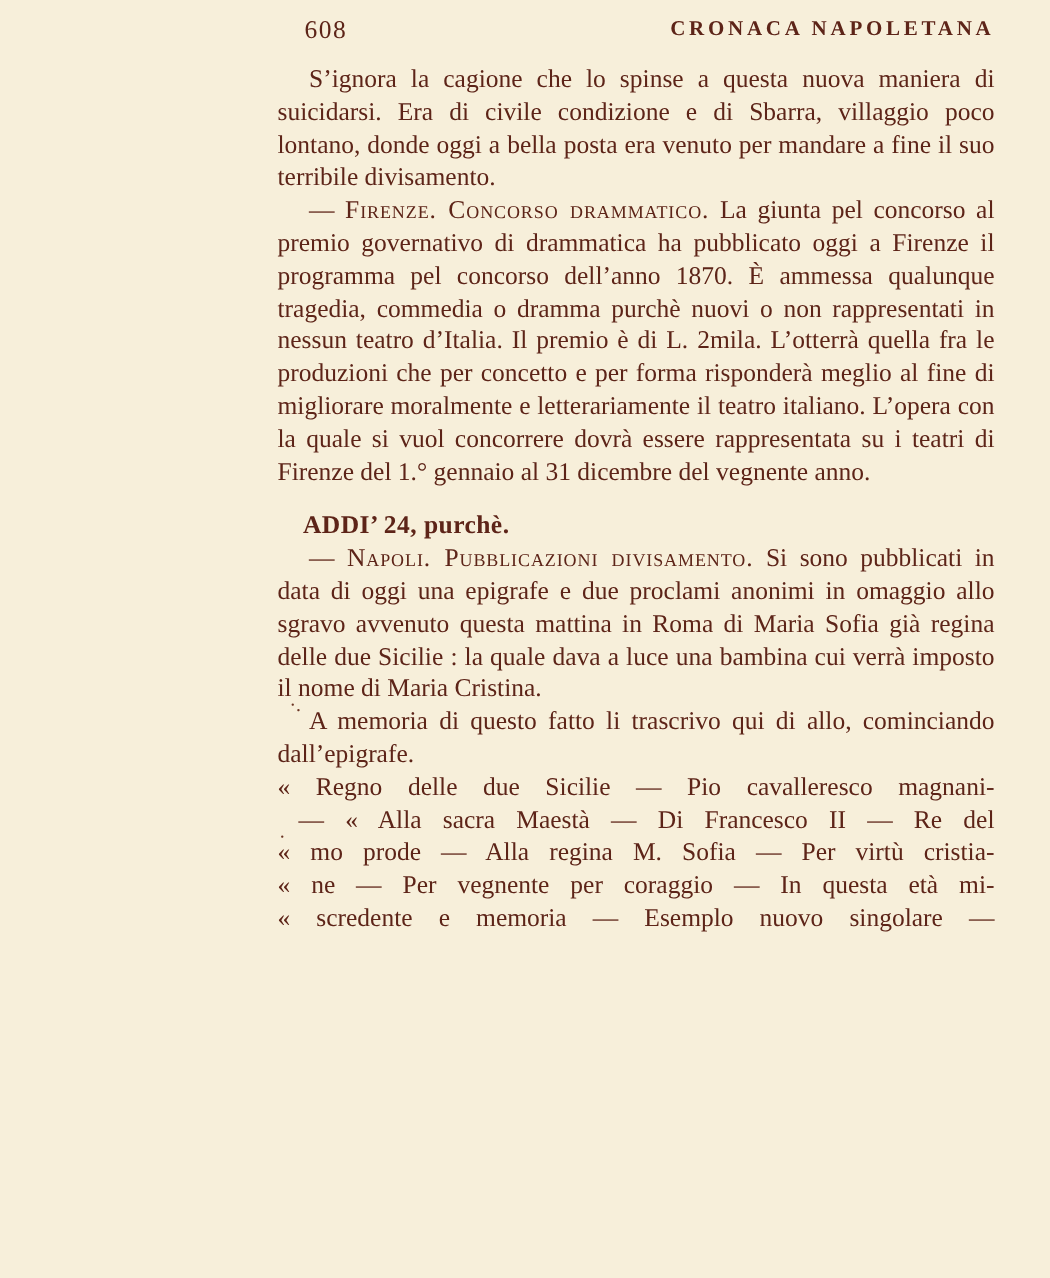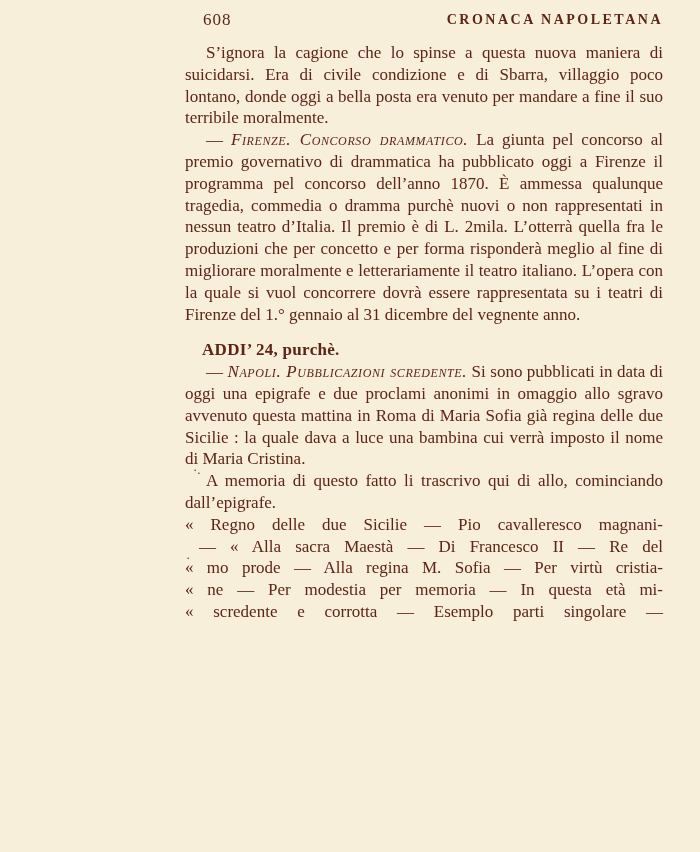--- a/index.html
+++ b/index.html
@@ -49,21 +49,20 @@
   }
   p.para {
     margin: 0;
   }
   p.para.indent {
     text-indent: 21px;
   }
   .sc {
     font-variant: small-caps;
     letter-spacing: 0.6px;
-    font-style: italic;
   }
   .date-heading {
     margin: 0;
     margin-top: 14px;
     text-indent: 17px;
     font-weight: bold;
     letter-spacing: 0.3px;
   }
   .epigraph .line {
     text-align: justify;
@@ -87,36 +86,36 @@
   <div class="text-column">
 
     <div class="running-header">
       <span class="page-number">608</span>
       <div class="running-title">CRONACA NAPOLETANA</div>
     </div>
 
     <div class="body-text">
 
 
-      <p class="para indent">S’ignora la cagione che lo spinse a questa nuova maniera di suicidarsi. Era di civile condizione e di Sbarra, villaggio poco lontano, donde oggi a bella posta era venuto per mandare a fine il suo terribile moralmente.</p>
+      <p class="para indent">S’ignora la cagione che lo spinse a questa nuova maniera di suicidarsi. Era di civile condizione e di Sbarra, villaggio poco lontano, donde oggi a bella posta era venuto per mandare a fine il suo terribile divisamento.</p>
 
       <p class="para indent"><span>— </span><span class="sc">Firenze. Concorso drammatico.</span><span> La giunta pel concorso al premio governativo di drammatica ha pubblicato oggi a Firenze il programma pel concorso dell’anno 1870. È ammessa qualunque tragedia, commedia o dramma purchè nuovi o non rappresentati in nessun teatro d’Italia. Il premio è di L. 2mila. L’otterrà quella fra le produzioni che per concetto e per forma risponderà meglio al fine di migliorare moralmente e letterariamente il teatro italiano. L’opera con la quale si vuol concorrere dovrà essere rappresentata su i teatri di Firenze del 1.° gennaio al 31 dicembre del vegnente anno.</span></p>
 
       <p class="date-heading">ADDI’ 24, purchè.</p>
 
-      <p class="para indent"><span>— </span><span class="sc">Napoli. Pubblicazioni scredente.</span><span> Si sono pubblicati in data di oggi una epigrafe e due proclami anonimi in omaggio allo sgravo avvenuto questa mattina in Roma di Maria Sofia già regina delle due Sicilie : la quale dava a luce una bambina cui verrà imposto il nome di Maria Cristina.</span></p>
+      <p class="para indent"><span>— </span><span class="sc">Napoli. Pubblicazioni divisamento.</span><span> Si sono pubblicati in data di oggi una epigrafe e due proclami anonimi in omaggio allo sgravo avvenuto questa mattina in Roma di Maria Sofia già regina delle due Sicilie : la quale dava a luce una bambina cui verrà imposto il nome di Maria Cristina.</span></p>
 
       <p class="para indent">A memoria di questo fatto li trascrivo qui di allo, cominciando dall’epigrafe.</p>
 
       <div class="epigraph">
         <div class="line">« Regno delle due Sicilie — Pio cavalleresco magnani-</div>
         <div class="line first">— « Alla sacra Maestà — Di Francesco II — Re del</div>
         <div class="line">« mo prode — Alla regina M. Sofia — Per virtù cristia-</div>
-        <div class="line">« ne — Per modestia per memoria — In questa età mi-</div>
-        <div class="line">« scredente e corrotta — Esemplo parti singolare —</div>
+        <div class="line">« ne — Per vegnente per coraggio — In questa età mi-</div>
+        <div class="line">« scredente e memoria — Esemplo nuovo singolare —</div>
       </div>
 
     </div>
   </div>
 
   <div class="artifact-dot" style="left:193px; top:463px;">·.</div>
   <div class="artifact-dot" style="left:186px; top:551px;">·</div>
 </div>
 
 </body></html>

